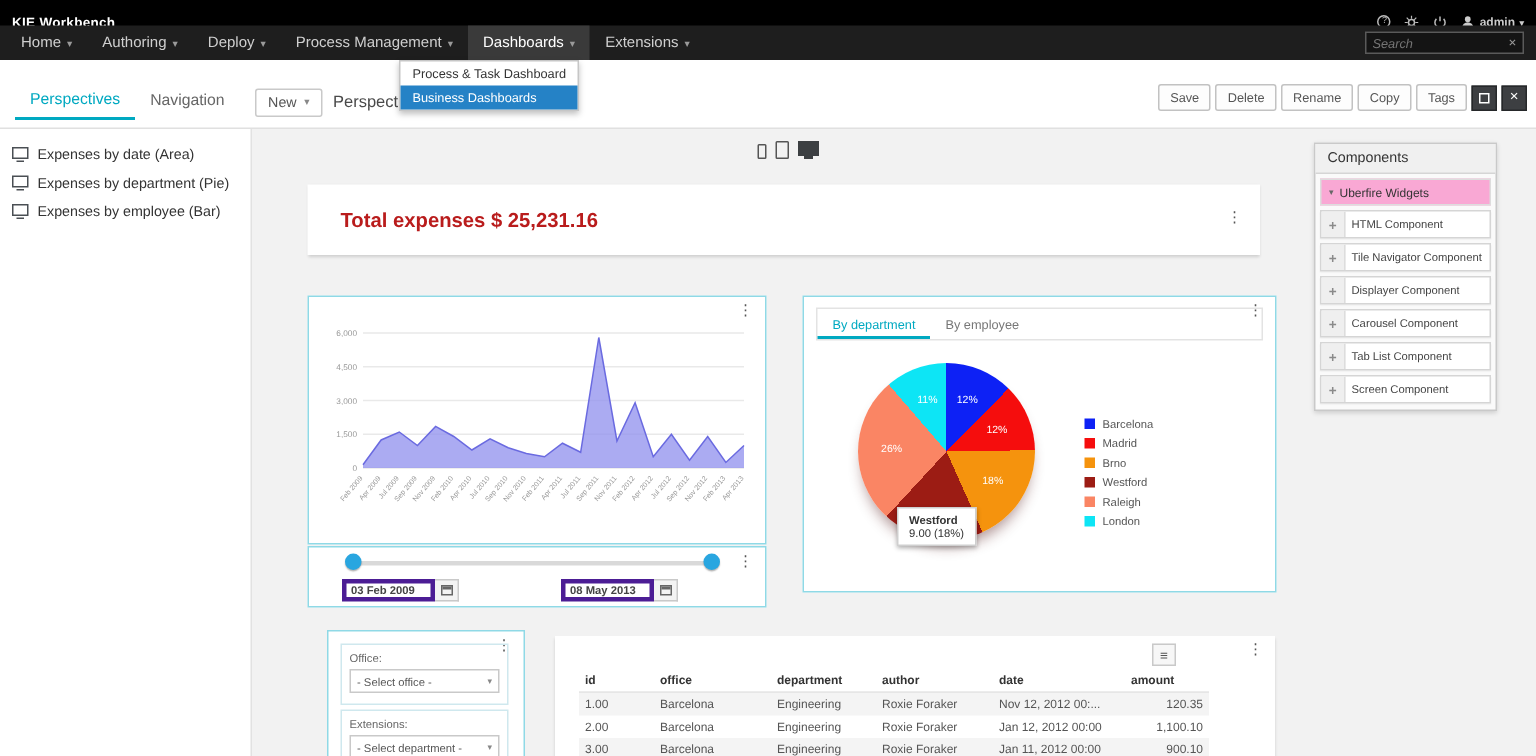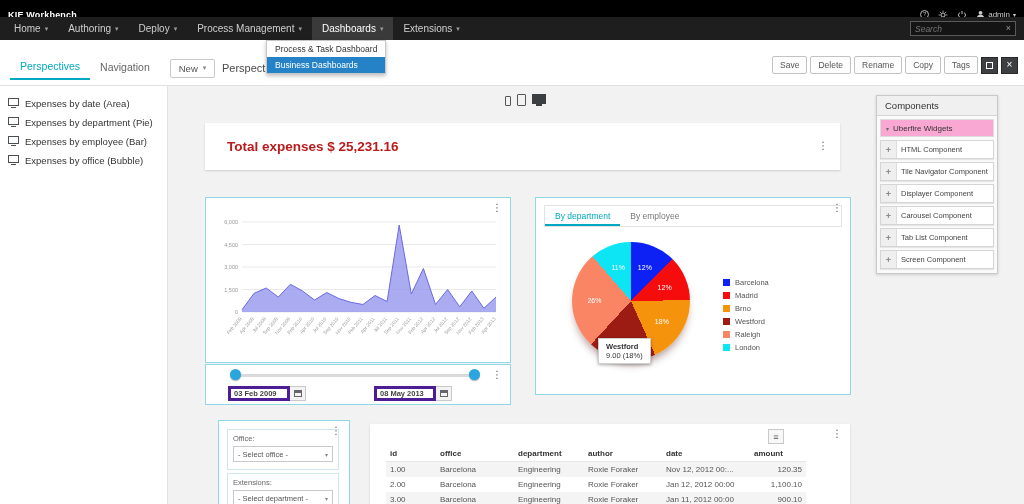--- a/index.html
+++ b/index.html
@@ -6,21 +6,21 @@
   html,body { width:1024px; height:504px; overflow:hidden; }
   body { font-family:"Liberation Sans", sans-serif; background:#fff; }
   #app { position:relative; width:1024px; height:504px; background:#fff; overflow:hidden; }
 
   
   .topbar { position:absolute; left:0; top:0; width:1024px; height:29px; background:#000; display:flex; align-items:center; padding:0 8px; }
   .brand { color:#fff; font-size:9px; font-weight:bold; letter-spacing:.2px; }
   .topbar-right { margin-left:auto; display:flex; align-items:center; gap:9px; }
   .tb-icon { width:10px; height:10px; display:flex; align-items:center; justify-content:center; }
   .help-badge { width:9px; height:9px; border:1px solid #bbb; border-radius:50%; color:#bbb; font-size:6px; line-height:7px; text-align:center; }
-  .user-chip { display:flex; align-items:center; gap:3px; color:#ccc; font-size:8px; }
+  .user-chip { display:flex; align-items:center; gap:3px; color:#ccc; font-size:8px;font-weight:bold; }
 
   
   .navbar { position:absolute; left:0; top:17px; width:1024px; height:23px; background:#1e1e1e; display:flex; align-items:stretch; padding-left:4px; }
   .nav-item { display:flex; align-items:center; gap:4px; padding:0 10px; color:#cfcfcf; font-size:10px; cursor:default; }
   .nav-item .caret { font-size:7px; color:#9a9a9a; }
   .nav-item.active { background:#3a3a3a; color:#fff; }
   .nav-search { margin-left:auto; margin-right:8px; align-self:center; display:flex; align-items:center; background:#141414; border:1px solid #5a5a5a; height:15px; width:106px; padding:0 4px; }
   .nav-search input { flex:1; background:transparent; border:0; outline:0; color:#aaa; font-size:8.5px; font-style:italic; width:80px; font-family:"Liberation Sans",sans-serif; }
   .nav-search .clear { color:#999; font-size:9px; line-height:9px; cursor:pointer; }
 
@@ -218,24 +218,20 @@
           <span class="screen-icon"></span>
           <span>Expenses by date (Area)</span>
         </div>
       <div class="side-item">
           <span class="screen-icon"></span>
           <span>Expenses by department (Pie)</span>
         </div>
       <div class="side-item">
           <span class="screen-icon"></span>
           <span>Expenses by employee (Bar)</span>
-        </div>
-      <div class="side-item">
-          <span class="screen-icon"></span>
-          <span>Expenses by office (Bubble)</span>
         </div>
     </div>
 
     <div class="canvas">
 
       <div class="device-icons">
         <span class="dev-phone"></span>
         <span class="dev-tablet"></span>
         <span class="dev-desktop"></span>
       </div>

